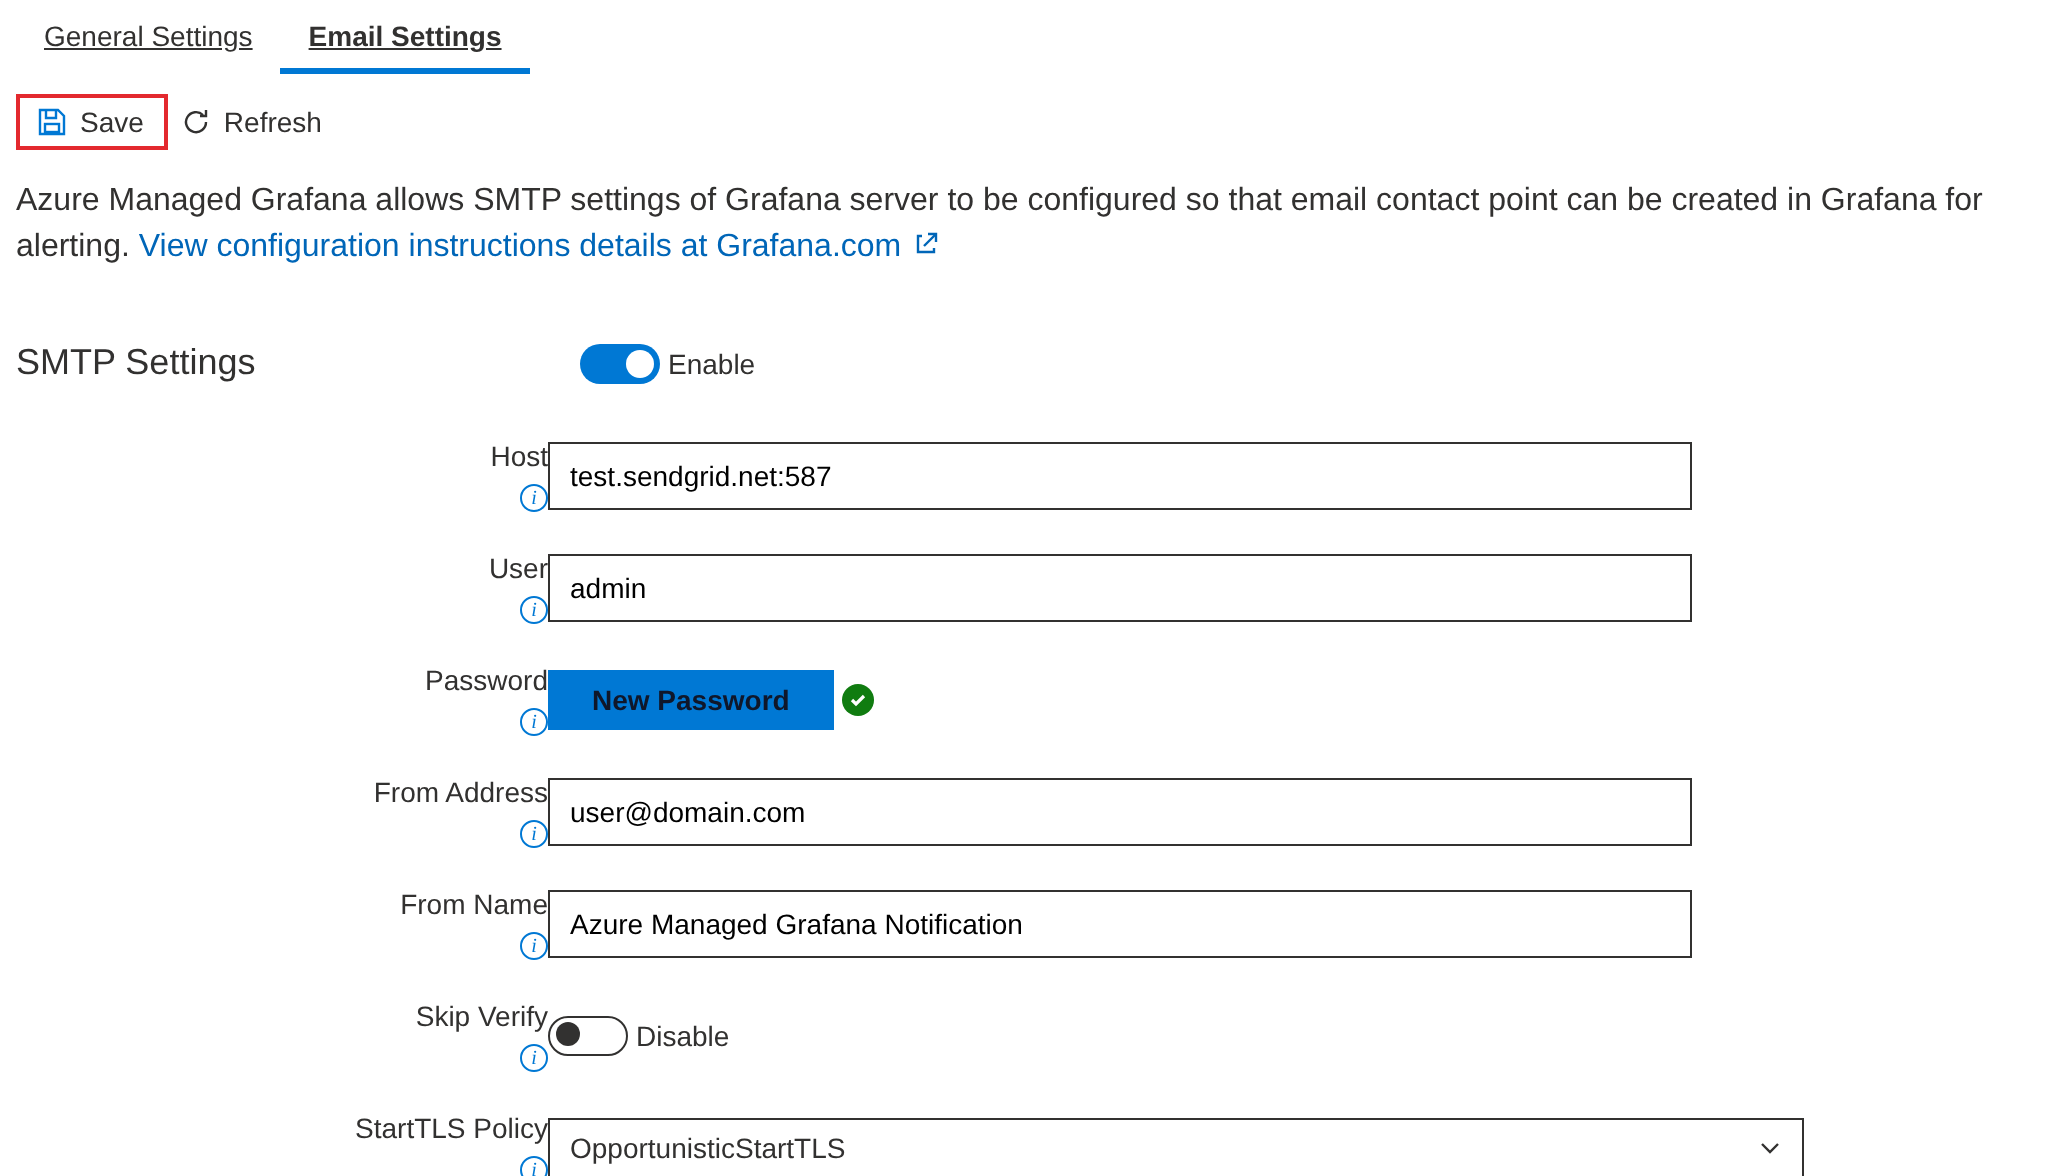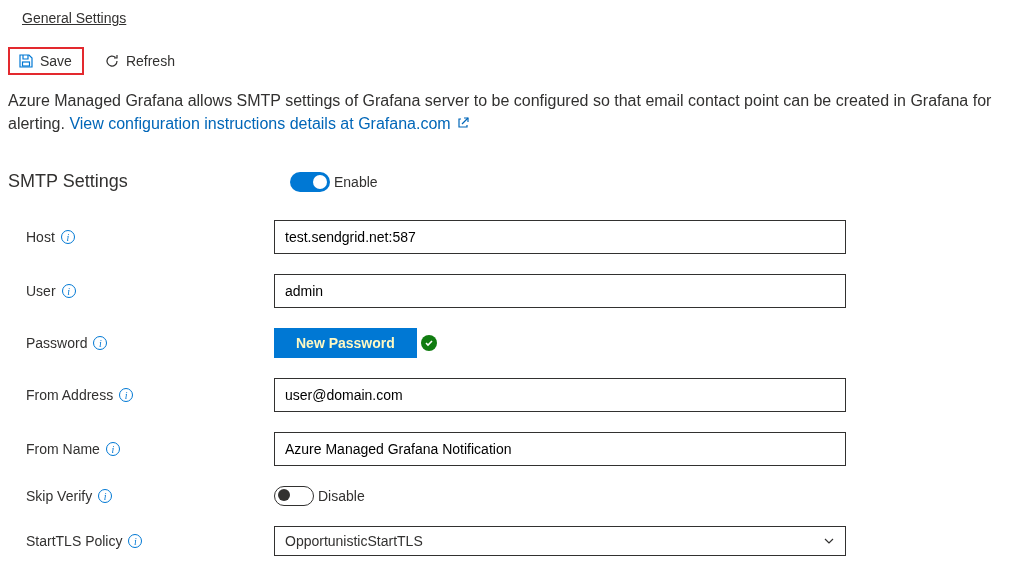--- a/index.html
+++ b/index.html
@@ -24,21 +24,21 @@
       border-bottom: 3px solid transparent;
       text-decoration: underline;
     }
     .tab.active {
       font-weight: 600;
       border-bottom: 3px solid #0078d4;
     }
     .toolbar {
       display: flex;
       align-items: center;
-      gap: 18px;
+      gap: 4px;
       padding: 10px 8px 10px 8px;
     }
     .save-btn {
       display: flex;
       align-items: center;
       gap: 6px;
       border: 2px solid #e3292e;
       padding: 4px 10px 4px 8px;
       cursor: pointer;
       background: #fff;
@@ -85,67 +85,69 @@
     .form { padding: 16px 8px 8px 8px; }
     .row {
       display: flex;
       align-items: center;
       margin-bottom: 20px;
     }
     .field-label {
       width: 266px;
       padding-left: 18px;
       display: flex;
-      align-items: center;
+      align-items: flex-end;
       gap: 6px;
       font-size: 14px;
+      flex-direction: column;
     }
     .info-icon {
       width: 14px; height: 14px; border: 1px solid #0078d4; border-radius: 50%;
       display: inline-flex; align-items: center; justify-content: center;
       color: #0078d4; font-size: 10px; font-style: italic; font-family: Georgia, serif;
       cursor: pointer;
     }
     .txt-input {
       width: 572px;
       height: 34px;
       border: 1px solid #323130;
       padding: 4px 10px;
       font-size: 14px;
       font-family: inherit;
       outline: none;
     }
     .pw-btn {
       background: #0078d4;
-      color: #fef9c3;
+      color: #0f172a;
       border: none;
       height: 30px;
       padding: 0 22px;
       font-size: 14px;
       font-weight: 600;
       cursor: pointer;
     }
     .check-badge {
       width: 16px; height: 16px; border-radius: 50%;
       background: #107c10; display: inline-flex; align-items: center; justify-content: center;
       margin-left: 4px;
     }
     .check-badge svg { width: 10px; height: 10px; }
     .select-wrap {
-      width: 572px; height: 30px; border: 1px solid #323130;
+      width: 628px; height: 30px; border: 1px solid #323130;
       display: flex; align-items: center; justify-content: space-between;
       padding: 0 10px; cursor: pointer; background: #fff;
     }
     .chev { width: 12px; height: 12px; }
   </style>
 </head>
 <body>
 
 <div class="tabs">
   <div class="tab">General Settings</div>
+  <div class="tab active">Email Settings</div>
 </div>
 
 <div class="toolbar">
   <div class="save-btn">
     <svg class="icon-svg" viewBox="0 0 16 16" fill="none" stroke="#0078d4" stroke-width="1.2">
       <path d="M2 2h9l3 3v9H2V2z"></path>
       <path d="M5 2v4h5V2"></path>
       <rect x="4.5" y="9" width="7" height="4"></rect>
     </svg>
     <span>Save</span>

